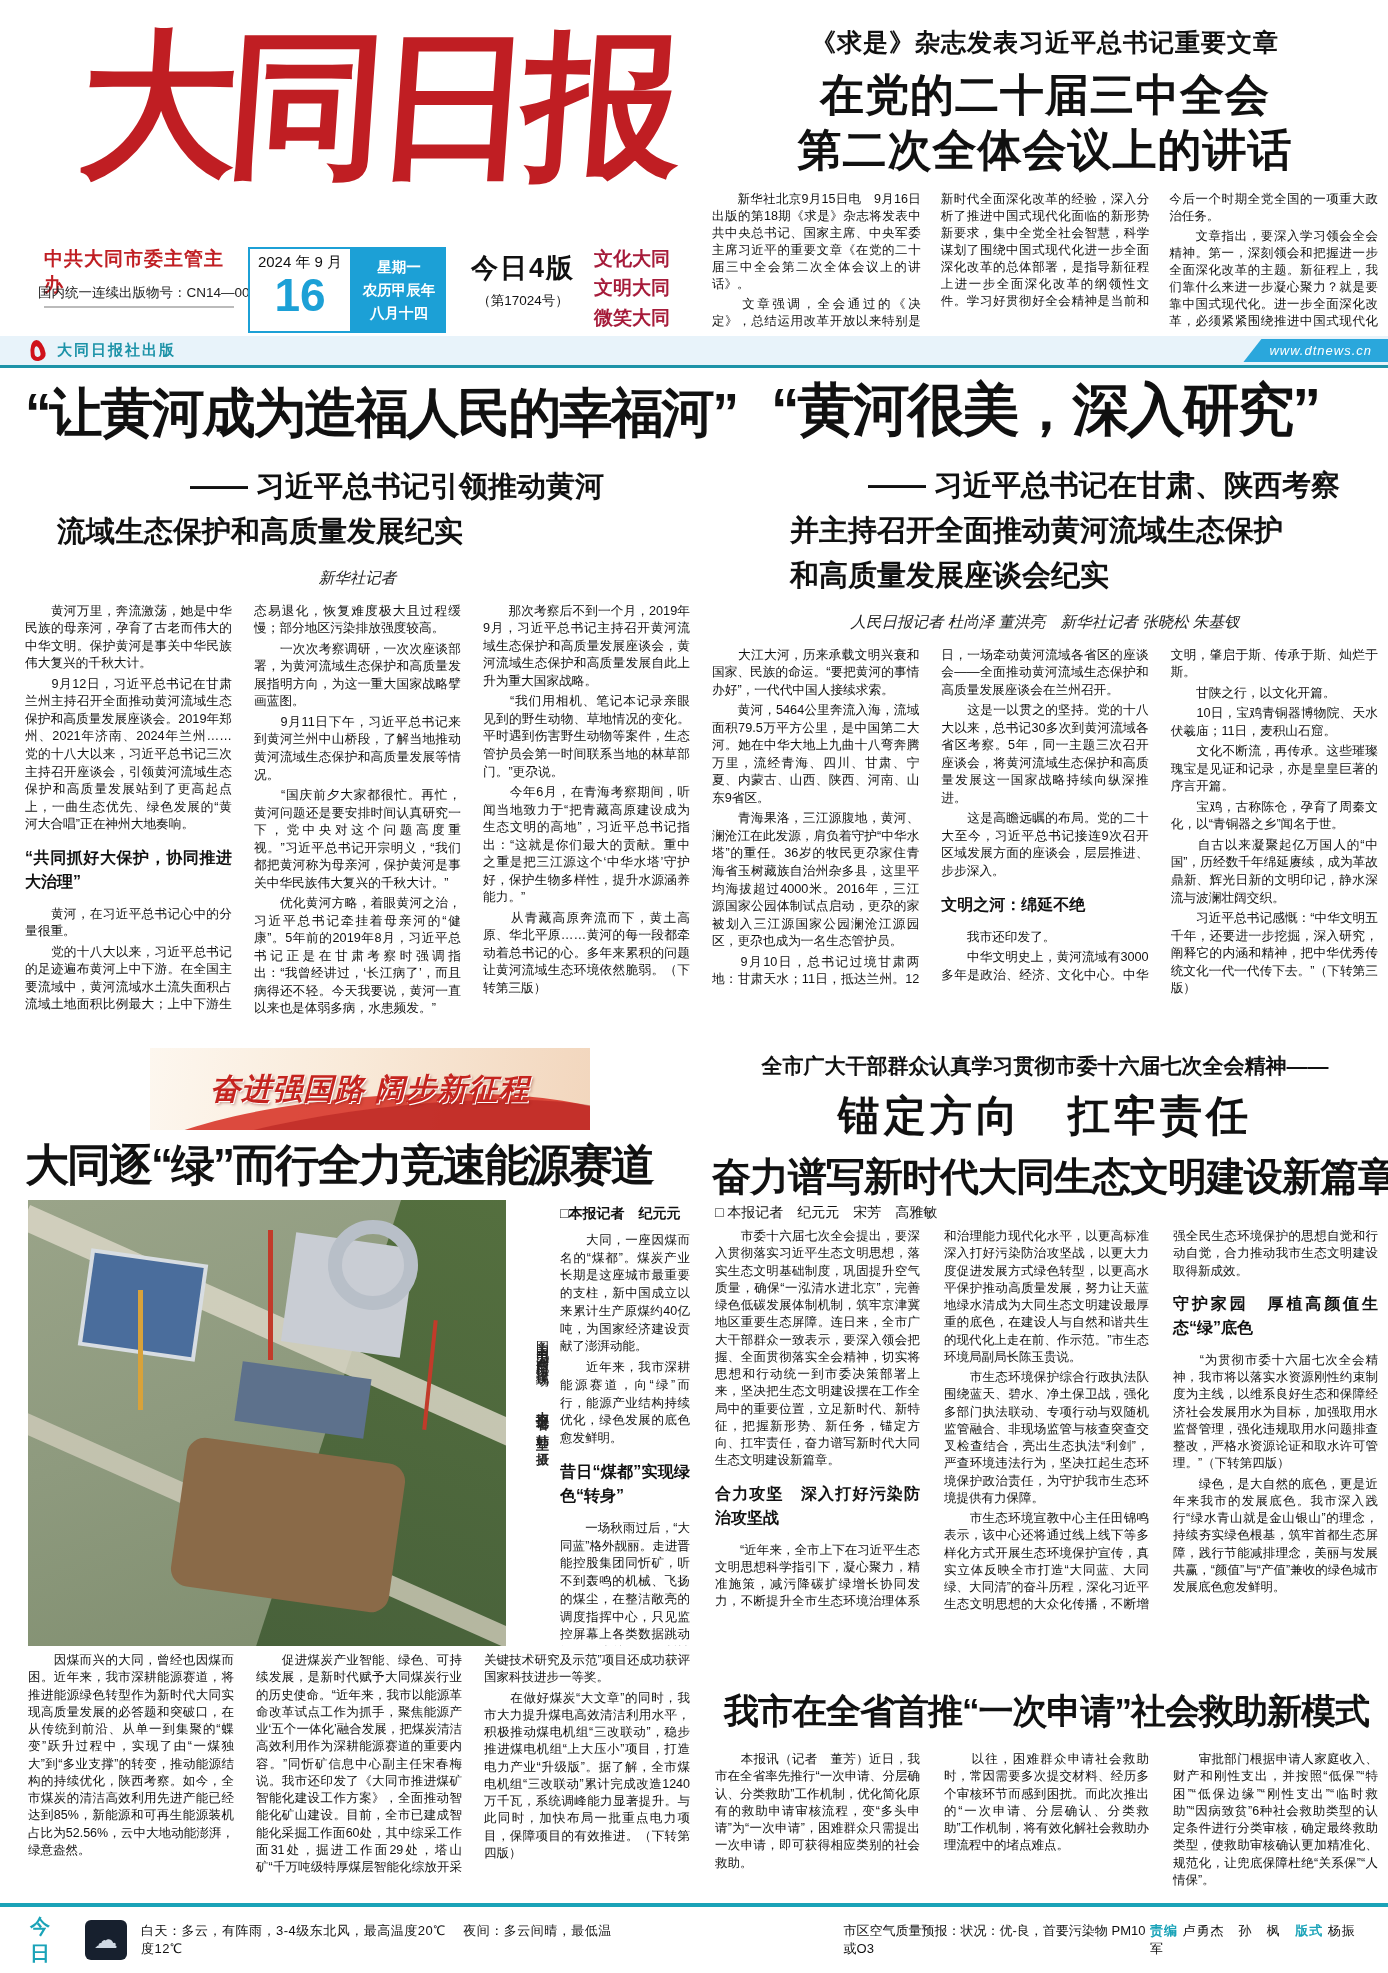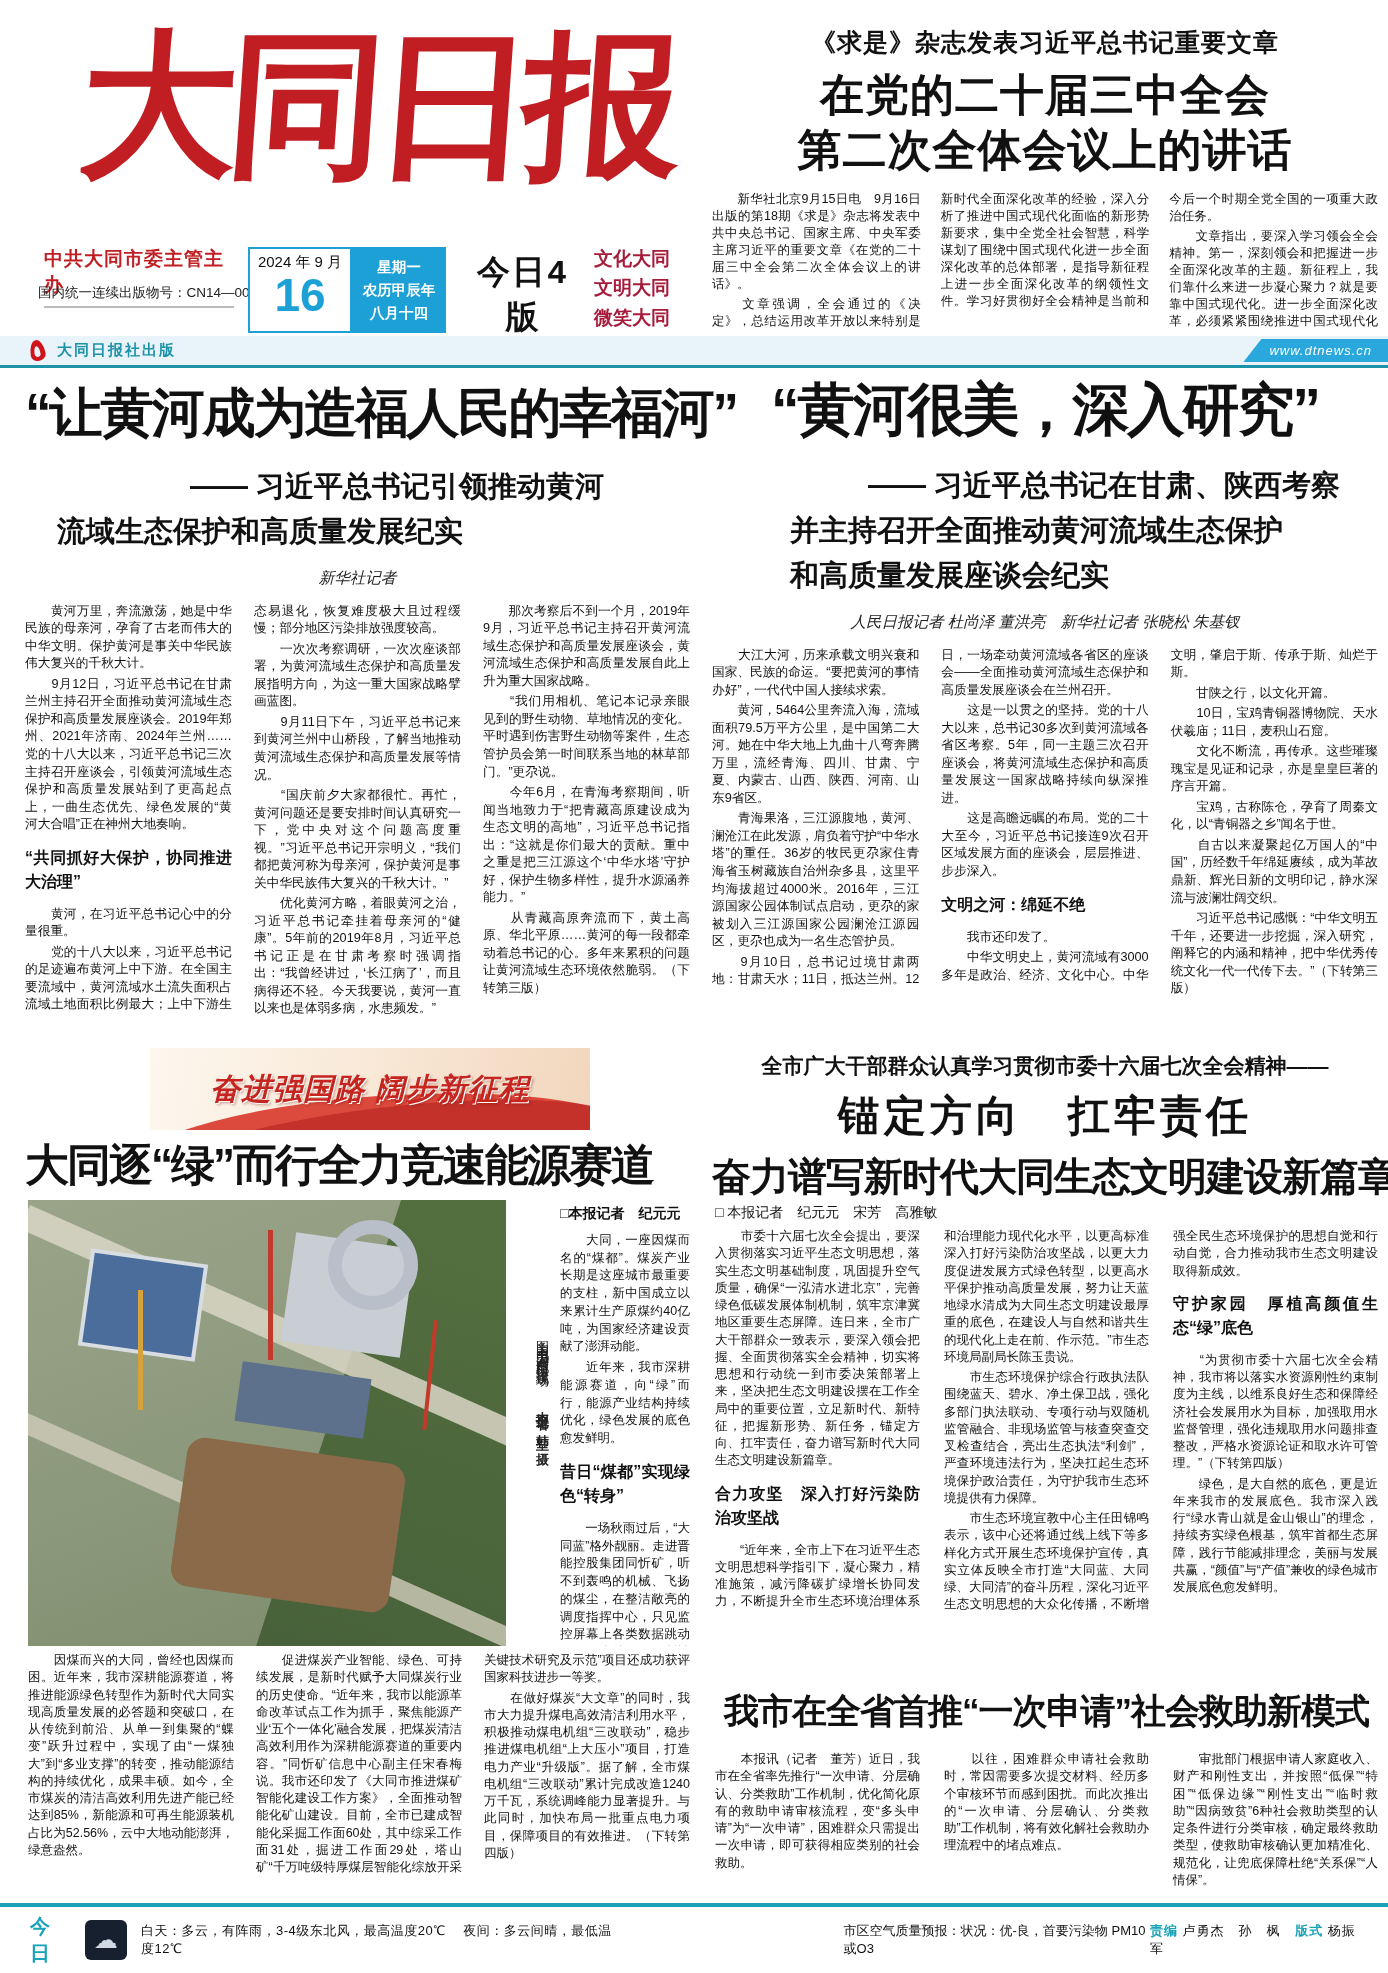--- a/index.html
+++ b/index.html
@@ -13,21 +13,21 @@
     transform:skewX(-4deg); white-space:nowrap; }
   .organizer { position:absolute; left:44px; top:246px; width:190px; color:#c01e23; font-weight:bold; font-size:19px; letter-spacing:1px; border-bottom:2px solid #bbb; padding-bottom:8px;}
   .pubno { position:absolute; left:38px; top:284px; font-size:13.5px; color:#222; }
   .datebox { position:absolute; left:248px; top:247px; width:198px; height:86px; display:flex; }
   .datebox .white { width:104px; border:2px solid #1ca0d6; background:#fff; text-align:center; }
   .datebox .white .dmonth { font-size:15px; padding-top:4px; }
   .datebox .white .dday { font-size:46px; font-weight:bold; color:#1ca0d6; line-height:1.0; }
   .datebox .blue { width:94px; background:#1ca0d6; color:#fff; font-weight:bold; font-size:14.5px;
     display:flex; flex-direction:column; justify-content:center; text-align:center; gap:4px; }
   .edition { position:absolute; left:468px; top:250px; width:110px; text-align:center; }
-  .edition .ed1 { font-size:33px; font-weight:bold; letter-spacing:2px;font-family:Liberation Mono, monospace; }
+  .edition .ed1 { font-size:27px; font-weight:bold; letter-spacing:2px; }
   .edition .ed2 { font-size:13.5px; margin-top:6px; }
   .slogans { position:absolute; left:584px; top:244px; width:96px; text-align:center; color:#a61b3a; font-weight:bold; font-size:19px; line-height:1.55; }
 
   
   .qiushi { position:absolute; left:712px; top:26px; width:666px; }
   .q-kicker { text-align:center; font-size:25px; font-weight:bold; letter-spacing:1px; }
   .q-title { text-align:center; font-size:44px; font-weight:900; letter-spacing:1px; line-height:1.25; margin-top:8px; }
   .q-body { margin-top:14px; height:140px; overflow:hidden; column-count:3; column-gap:20px;
     font-size:12.5px; line-height:1.36; text-align:justify; }
 
@@ -264,21 +264,21 @@
 
   <div class="energy-side">
     <div class="byline2">□本报记者　纪元元</div>
     <p class="p">　　大同，一座因煤而名的“煤都”。煤炭产业长期是这座城市最重要的支柱，新中国成立以来累计生产原煤约40亿吨，为国家经济建设贡献了澎湃动能。</p>
     <p class="p">　　近年来，我市深耕能源赛道，向“绿”而行，能源产业结构持续优化，绿色发展的底色愈发鲜明。</p>
     <div class="col-subhead">昔日“煤都”实现绿色“转身”</div>
     <p class="p">　　一场秋雨过后，“大同蓝”格外靓丽。走进晋能控股集团同忻矿，听不到轰鸣的机械、飞扬的煤尘，在整洁敞亮的调度指挥中心，只见监控屏幕上各类数据跳动间，煤炭就源源不断被输送到了地面储煤仓。</p>
   </div>
 
   <div class="energy-below">
-    <p class="p">　　因煤而兴的大同，曾经也因煤而困。近年来，我市深耕能源赛道，将推进能源绿色转型作为新时代大同实现高质量发展的必答题和突破口，在从传统到前沿、从单一到集聚的“蝶变”跃升过程中，实现了由“一煤独大”到“多业支撑”的转变，推动能源结构的持续优化，成果丰硕。如今，全市煤炭的清洁高效利用先进产能已经达到85%，新能源和可再生能源装机占比为52.56%，云中大地动能澎湃，绿意盎然。</p>
+    <p class="p">　　因煤而兴的大同，曾经也因煤而困。近年来，我市深耕能源赛道，将推进能源绿色转型作为新时代大同实现高质量发展的必答题和突破口，在从传统到前沿、从单一到集聚的“蝶变”跃升过程中，实现了由“一煤独大”到“多业支撑”的转变，推动能源结构的持续优化，陕西考察。如今，全市煤炭的清洁高效利用先进产能已经达到85%，新能源和可再生能源装机占比为52.56%，云中大地动能澎湃，绿意盎然。</p>
     <p class="p">　　促进煤炭产业智能、绿色、可持续发展，是新时代赋予大同煤炭行业的历史使命。“近年来，我市以能源革命改革试点工作为抓手，聚焦能源产业‘五个一体化’融合发展，把煤炭清洁高效利用作为深耕能源赛道的重要内容。”同忻矿信息中心副主任宋春梅说。我市还印发了《大同市推进煤矿智能化建设工作方案》，全面推动智能化矿山建设。目前，全市已建成智能化采掘工作面60处，其中综采工作面31处，掘进工作面29处，塔山矿“千万吨级特厚煤层智能化综放开采关键技术研究及示范”项目还成功获评国家科技进步一等奖。</p>
     <p class="p">　　在做好煤炭“大文章”的同时，我市大力提升煤电高效清洁利用水平，积极推动煤电机组“三改联动”，稳步推进煤电机组“上大压小”项目，打造电力产业“升级版”。据了解，全市煤电机组“三改联动”累计完成改造1240万千瓦，系统调峰能力显著提升。与此同时，加快布局一批重点电力项目，保障项目的有效推进。（下转第四版）</p>
   </div>
 
   <div class="eco-body-wrap">
     <div class="byline2">□ 本报记者　纪元元　宋芳　高雅敏</div>
     <div class="eco-body">
       <p class="p">　　市委十六届七次全会提出，要深入贯彻落实习近平生态文明思想，落实生态文明基础制度，巩固提升空气质量，确保“一泓清水进北京”，完善绿色低碳发展体制机制，筑牢京津冀地区重要生态屏障。连日来，全市广大干部群众一致表示，要深入领会把握、全面贯彻落实全会精神，切实将思想和行动统一到市委决策部署上来，坚决把生态文明建设摆在工作全局中的重要位置，立足新时代、新特征，把握新形势、新任务，锚定方向、扛牢责任，奋力谱写新时代大同生态文明建设新篇章。</p>
       <div class="col-subhead">合力攻坚　深入打好污染防治攻坚战</div>
       <p class="p">　　“近年来，全市上下在习近平生态文明思想科学指引下，凝心聚力，精准施策，减污降碳扩绿增长协同发力，不断提升全市生态环境治理体系和治理能力现代化水平，以更高标准深入打好污染防治攻坚战，以更大力度促进发展方式绿色转型，以更高水平保护推动高质量发展，努力让天蓝地绿水清成为大同生态文明建设最厚重的底色，在建设人与自然和谐共生的现代化上走在前、作示范。”市生态环境局副局长陈玉贵说。</p>

